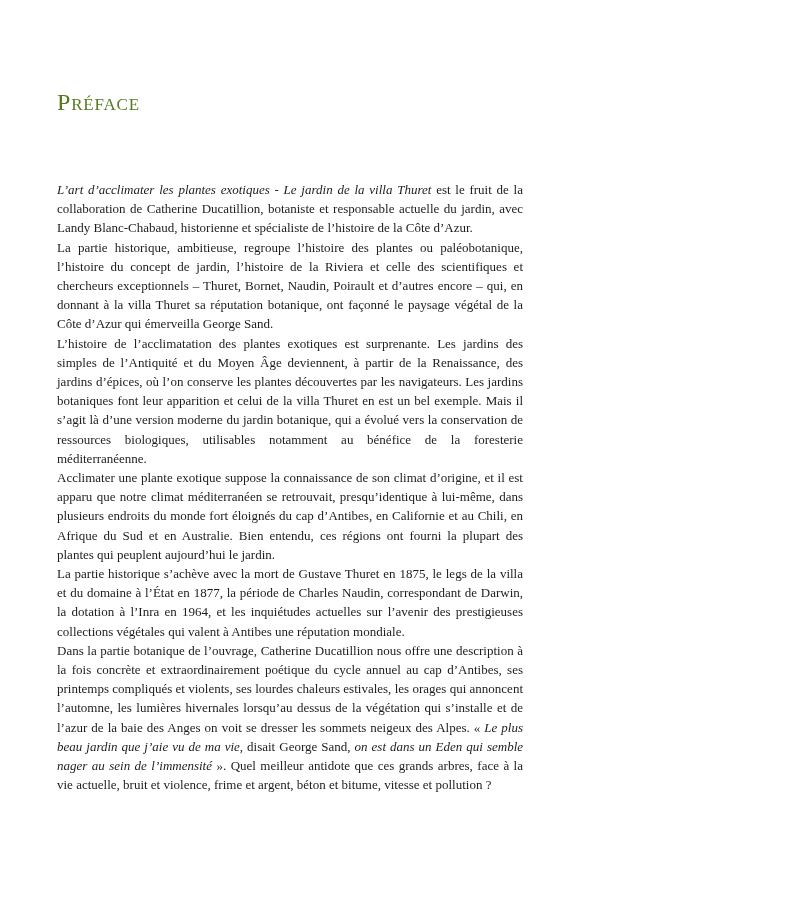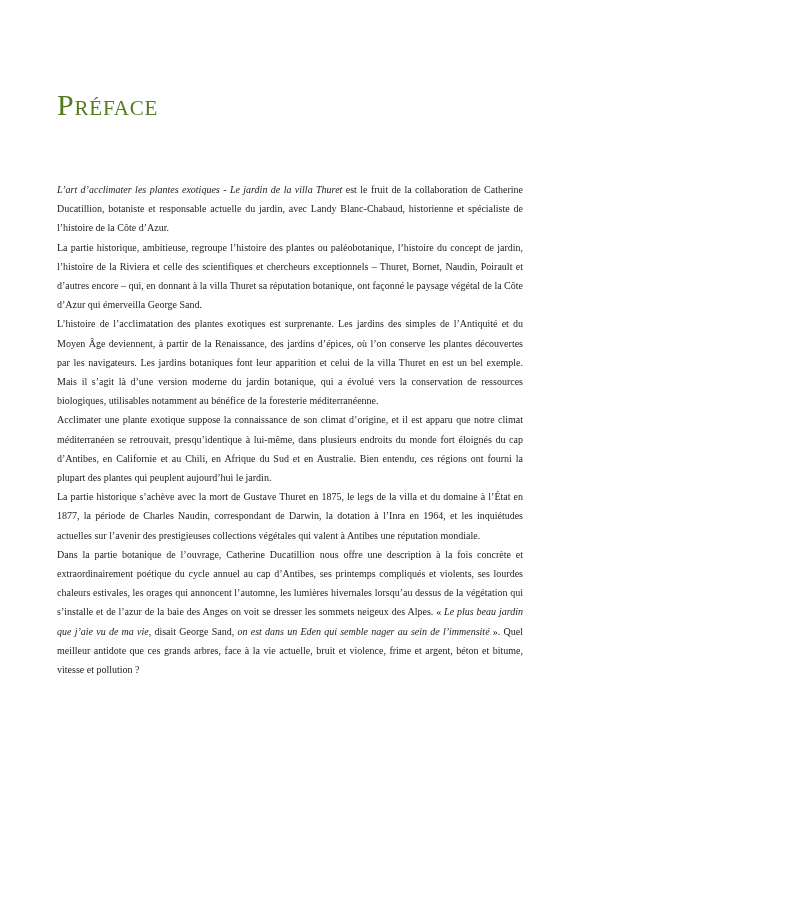--- a/index.html
+++ b/index.html
@@ -13,34 +13,34 @@
     height: 915px;
     background: #ffffff;
     overflow: hidden;
     font-family: "Liberation Serif", serif;
   }
   .heading {
     position: absolute;
     left: 57px;
     top: 90px;
     margin: 0;
-    font-size: 30px;
+    font-size: 24px;
     font-weight: normal;
     font-variant: small-caps;
     letter-spacing: 0.8px;
     color: #557a1e; 
     line-height: 1;
   }
   .body-text {
     position: absolute;
     left: 57px;
     top: 180px;
     width: 466px;
     color: #1c1c1c; 
-    font-size: 10px;
+    font-size: 13px;
     line-height: 19.2px;
     text-align: justify;
   }
   .body-text p {
     margin: 0;
     padding: 0;
   }
   .it {
     font-style: italic;
   }

